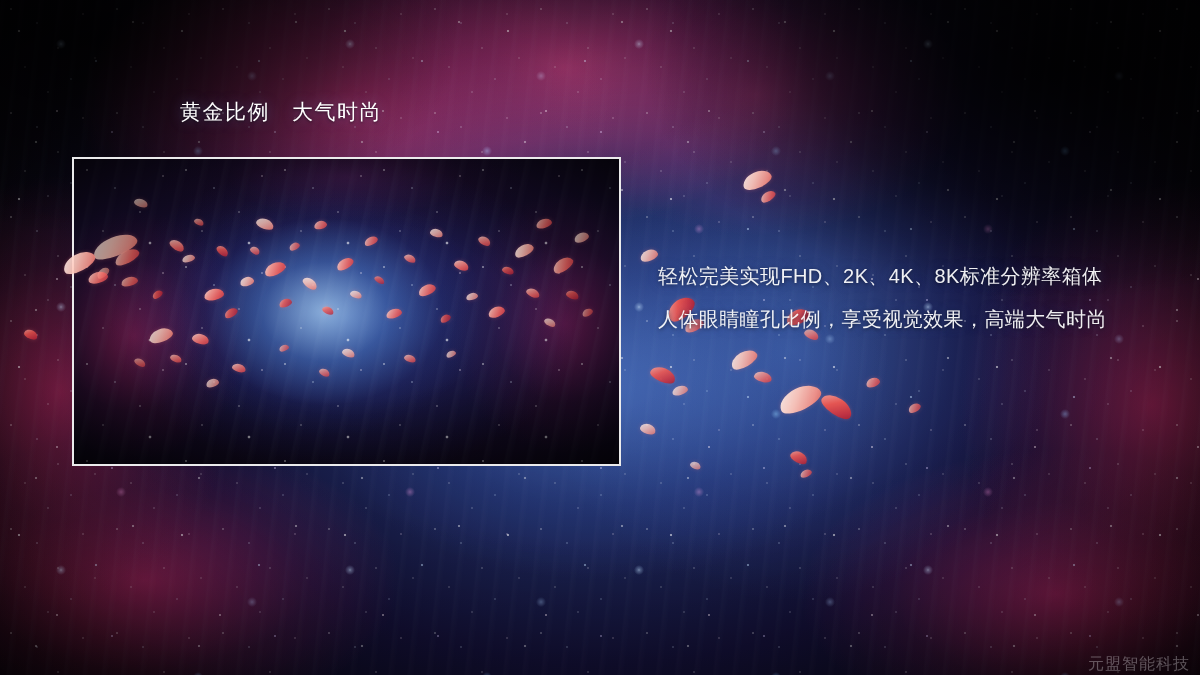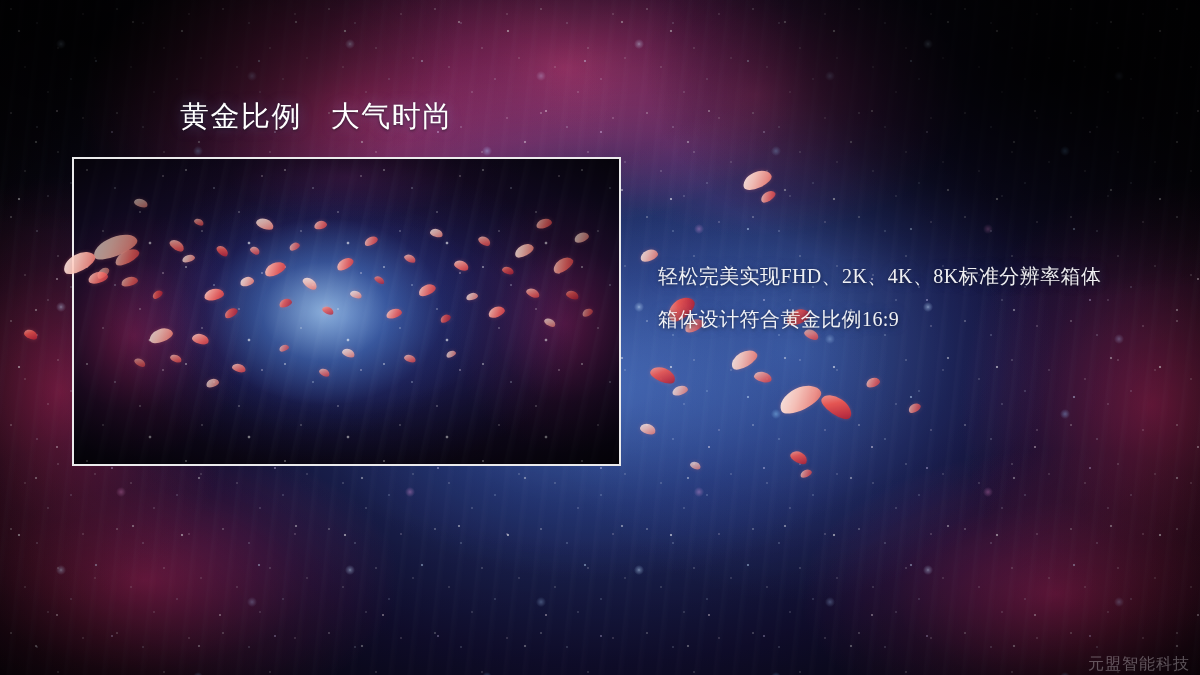--- a/index.html
+++ b/index.html
@@ -105,21 +105,21 @@
       radial-gradient(circle 1.5px at 121px 229px, rgba(255,225,245,0.95) 0, rgba(230,130,200,0.34) 45%, transparent 5px),
       radial-gradient(circle 1.4px at 252px 76px, rgba(255,255,255,0.92) 0, rgba(160,200,255,0.32) 45%, transparent 5px);
     background-size: 289px 263px;
   }
 
   
   #title {
     position: absolute;
     left: 180px;
     top: 100px;
-    font-size: 29px;
+    font-size: 21px;
     line-height: 1.15;
     font-weight: 400;
     color: #ffffff;
     letter-spacing: 1.5px;
     white-space: pre;
     text-shadow: 0 0 14px rgba(120,160,255,0.35), 0 1px 3px rgba(0,0,0,0.55);
   }
 
   
   #panel {
@@ -189,21 +189,20 @@
     top: 255px;
     width: 520px;
   }
   #body-text .line {
     font-size: 20px;
     line-height: 43px;
     color: rgba(255,255,255,0.93);
     white-space: nowrap;
     letter-spacing: 0.4px;
     text-shadow: 0 1px 4px rgba(0,0,0,0.60), 0 0 12px rgba(60,90,180,0.35);
-    font-family: Liberation Serif, serif;
   }
 
   
   #watermark {
     position: absolute;
     right: 10px;
     bottom: 0;
     font-size: 16px;
     color: rgba(205,200,205,0.40);
     letter-spacing: 1px;
@@ -309,17 +308,17 @@
       <div class="petal" style="left: 908px; top: 404px; width: 13px; height: 8px; transform: rotate(-30deg); opacity: 0.76;"></div>
       <div class="petal pale" style="left: 690px; top: 462px; width: 11px; height: 7px; transform: rotate(22deg); opacity: 0.72;"></div>
       <div class="petal pale" style="left: 62px; top: 254px; width: 34px; height: 17px; transform: rotate(-28deg); opacity: 0.9;"></div>
       <div class="petal" style="left: 88px; top: 272px; width: 20px; height: 11px; transform: rotate(-16deg); opacity: 0.82;"></div>
       <div class="petal deep" style="left: 24px; top: 330px; width: 14px; height: 9px; transform: rotate(24deg); opacity: 0.78;"></div>
       <div class="petal pale" style="left: 640px; top: 250px; width: 18px; height: 11px; transform: rotate(-22deg); opacity: 0.85;"></div>
     </div>
 
   <div id="body-text">
     <div class="line">轻松完美实现FHD、2K、4K、8K标准分辨率箱体</div>
-    <div class="line">箱体设计符合黄金比例16:9</div>
+    <div class="line">人体眼睛瞳孔比例，享受视觉效果，高端大气时尚</div>
   </div>
 
   <div id="watermark">元盟智能科技</div>
 </div>
 
 </body></html>

